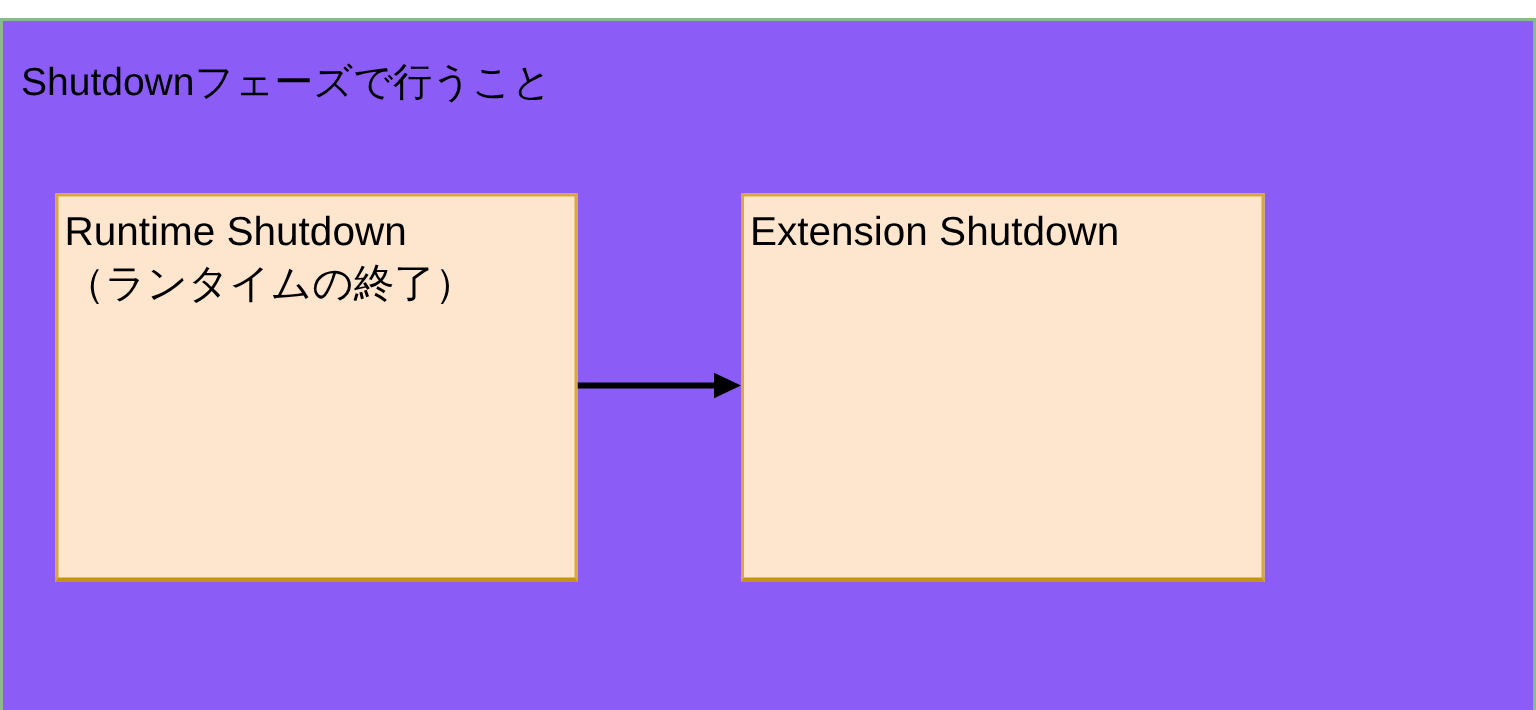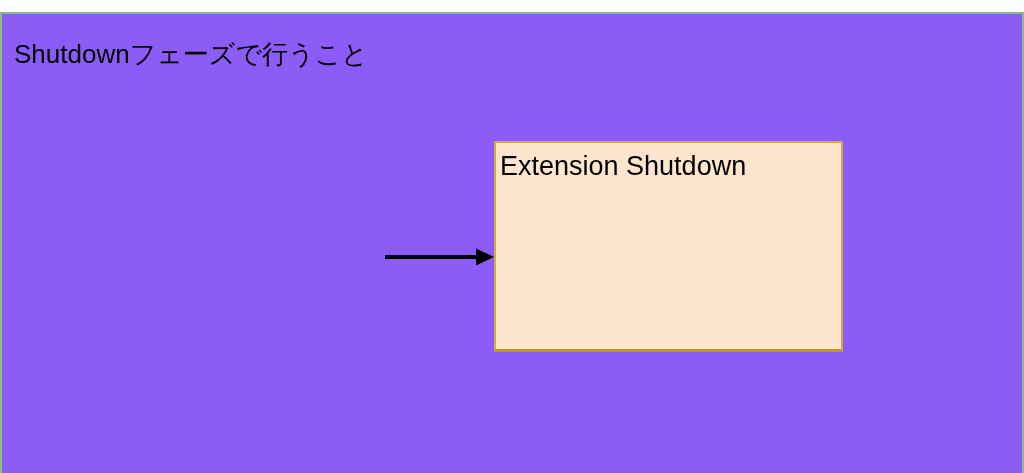--- a/index.html
+++ b/index.html
@@ -40,43 +40,47 @@
     color: #000000;
   }
   .node-runtime {
     left: 35px;
     top: 115px;
     width: 348px;
     height: 259px;
   }
   .node-extension {
     left: 492px;
-    top: 127px;
+    top: 115px;
     width: 349px;
-    height: 211px;
+    height: 259px;
   }
   .node-title, .node-subtitle {
     display: block;
     white-space: pre;
   }
   .edge-arrow {
     position: absolute;
     left: 383px;
     top: 233px;
     width: 109px;
     height: 20px;
   }
 </style>
 </head>
 <body>
 
 <div class="canvas">
 
   <div class="diagram-title">Shutdownフェーズで行うこと</div>
 
+  <div class="node node-runtime">
+    <span class="node-title">Runtime Shutdown</span>
+    <span class="node-subtitle">（ランタイムの終了）</span>
+  </div>
 
   <div class="node node-extension">
     <span class="node-title">Extension Shutdown</span>
   </div>
 
   <svg class="edge-arrow" viewBox="0 0 109 20">
     <line x1="0" y1="10" x2="93" y2="10" stroke="#000000" stroke-width="4"></line>
     <polygon points="91,1.5 109,10 91,18.5" fill="#000000"></polygon>
   </svg>
 

